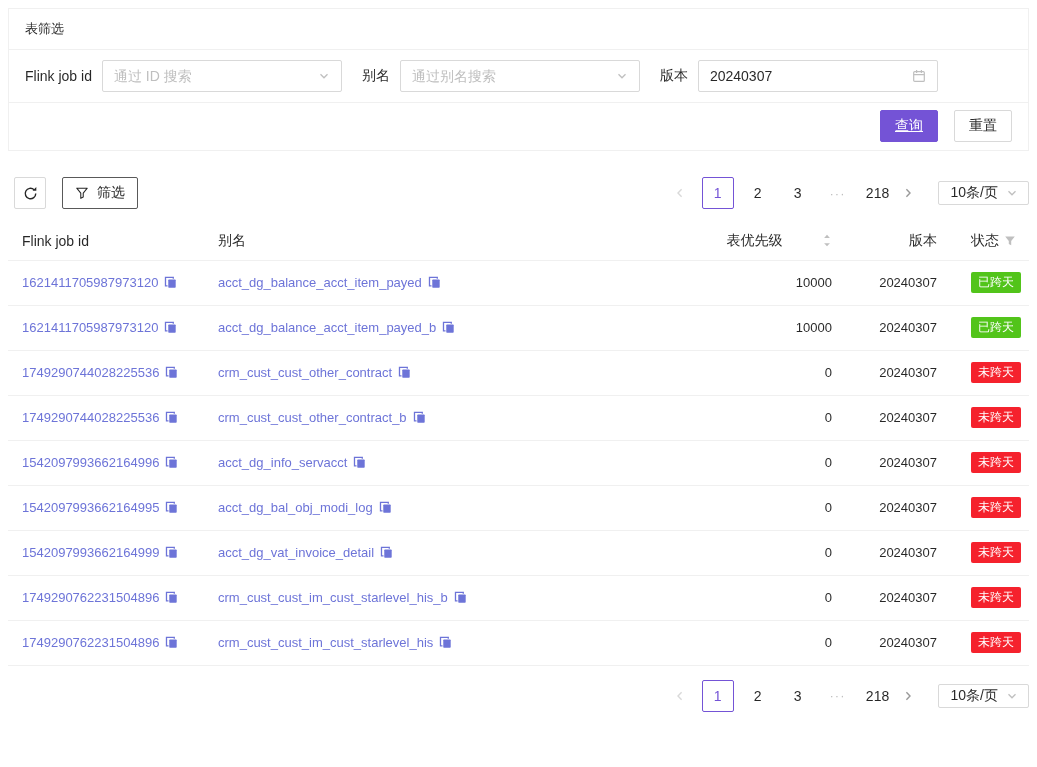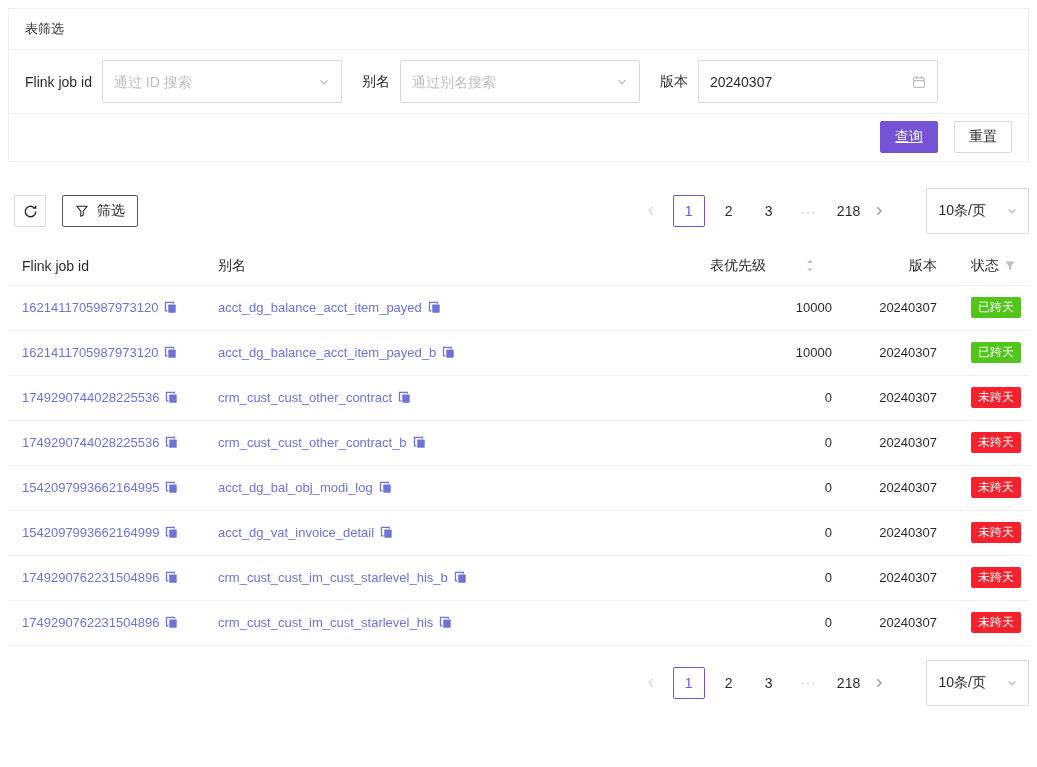--- a/index.html
+++ b/index.html
@@ -21,21 +21,21 @@
   svg { display: block; }
 
   
   .filter-card { margin: 8px 8px 6px; border: 1px solid var(--border); background: #fff; }
   .card-header { padding: 11px 16px; border-bottom: 1px solid var(--border); font-size: 13px; }
   .filter-row { display: flex; align-items: center; padding: 10px 16px; }
   .filter-item { display: flex; align-items: center; margin-right: 20px; }
   .filter-item:last-child { margin-right: 0; }
   .filter-item label { margin-right: 10px; white-space: nowrap; }
   .select-box {
-    width: 240px; height: 43px; border: 1px solid var(--input-border); border-radius: 2px;
+    width: 240px; height: 32px; border: 1px solid var(--input-border); border-radius: 2px;
     display: flex; align-items: center; padding: 0 11px; background: #fff; cursor: pointer;
   }
   .select-box input {
     border: none; outline: none; flex: 1; min-width: 0; font-size: 14px;
     font-family: inherit; color: rgba(0,0,0,0.85); background: transparent;
   }
   .select-box input::placeholder { color: var(--placeholder); }
   .suffix-icon { color: var(--placeholder); flex: none; margin-left: 6px; }
   .card-footer {
     border-top: 1px solid var(--border); padding: 7px 16px 8px;
@@ -76,38 +76,38 @@
   }
   .page-nav.disabled { color: #d9d9d9; cursor: not-allowed; }
   .page-item {
     min-width: 32px; height: 32px; margin-left: 8px; border-radius: 2px;
     display: flex; align-items: center; justify-content: center;
     font-size: 14px; cursor: pointer; color: rgba(0,0,0,0.85); user-select: none;
   }
   .page-item.active { border: 1px solid var(--primary); color: var(--primary); font-weight: 500; background: #fff; }
   .page-item.ellipsis { color: #bfbfbf; letter-spacing: 1px; font-size: 13px; }
   .size-select {
-    margin-left: 33px; height: 46px; border: 1px solid var(--input-border); border-radius: 2px;
-    display: flex; align-items: center; gap: 20px; padding: 0 10px 0 12px;
+    margin-left: 16px; height: 24px; border: 1px solid var(--input-border); border-radius: 2px;
+    display: flex; align-items: center; gap: 8px; padding: 0 10px 0 12px;
     background: #fff; cursor: pointer; font-size: 14px;
   }
   .size-select .suffix-icon { margin-left: 0; }
 
   
   .table-wrap { margin: 13px 8px 0; }
   table { width: 100%; border-collapse: collapse; table-layout: fixed; }
   th, td { border-bottom: 1px solid var(--border); vertical-align: middle; padding: 0 8px; }
   th { height: 38px; text-align: left; font-weight: 500; font-size: 14px; color: rgba(0,0,0,0.85); }
   td { height: 45px; font-size: 13px; }
   .c1 { padding-left: 14px; }
   .c2 { padding-left: 0; }
   .c3 { text-align: right; padding-right: 20px; }
   th.c3 { padding-right: 4px; }
   .th-flex { display: flex; align-items: center; gap: 5px; }
-  th.c3 .th-flex { justify-content: flex-start; gap: 39px; }
+  th.c3 .th-flex { justify-content: center; gap: 39px; }
   .c4 { text-align: right; padding-right: 0; }
   .c5 { padding-left: 34px; text-align: right; }
   .cell-link { color: var(--link); text-decoration: none; cursor: pointer; white-space: nowrap; }
   .copy { color: var(--link); display: inline-block; vertical-align: -2px; margin-left: 6px; cursor: pointer; }
   .sorter { color: #bfbfbf; cursor: pointer; }
   .th-filter { color: #bfbfbf; cursor: pointer; }
   .badge {
     display: inline-block; padding: 3px 7px; border-radius: 2px;
     font-size: 12px; line-height: 15px; color: #fff; white-space: nowrap;
   }
@@ -315,20 +315,37 @@
                 <path d="M10 3V1.4H1.6v9.2h2.2" fill="none" stroke="currentColor" stroke-width="1.4"></path>
                 <rect x="4.6" y="3.8" width="8" height="8.8" rx="0.8" fill="currentColor"></rect>
               </svg></span>
     </td>
     <td class="c3">0</td>
     <td class="c4">20240307</td>
     <td class="c5"><span class="badge error">未跨天</span></td>
   </tr>
         <tr>
     <td class="c1">
+      <a class="cell-link">1542097993662164996</a><span class="copy"><svg width="13" height="13" viewBox="0 0 14 14">
+                <path d="M10 3V1.4H1.6v9.2h2.2" fill="none" stroke="currentColor" stroke-width="1.4"></path>
+                <rect x="4.6" y="3.8" width="8" height="8.8" rx="0.8" fill="currentColor"></rect>
+              </svg></span>
+    </td>
+    <td class="c2">
+      <a class="cell-link">acct_dg_info_servacct</a><span class="copy"><svg width="13" height="13" viewBox="0 0 14 14">
+                <path d="M10 3V1.4H1.6v9.2h2.2" fill="none" stroke="currentColor" stroke-width="1.4"></path>
+                <rect x="4.6" y="3.8" width="8" height="8.8" rx="0.8" fill="currentColor"></rect>
+              </svg></span>
+    </td>
+    <td class="c3">0</td>
+    <td class="c4">20240307</td>
+    <td class="c5"><span class="badge error">未跨天</span></td>
+  </tr>
+        <tr>
+    <td class="c1">
       <a class="cell-link">1542097993662164995</a><span class="copy"><svg width="13" height="13" viewBox="0 0 14 14">
                 <path d="M10 3V1.4H1.6v9.2h2.2" fill="none" stroke="currentColor" stroke-width="1.4"></path>
                 <rect x="4.6" y="3.8" width="8" height="8.8" rx="0.8" fill="currentColor"></rect>
               </svg></span>
     </td>
     <td class="c2">
       <a class="cell-link">acct_dg_bal_obj_modi_log</a><span class="copy"><svg width="13" height="13" viewBox="0 0 14 14">
                 <path d="M10 3V1.4H1.6v9.2h2.2" fill="none" stroke="currentColor" stroke-width="1.4"></path>
                 <rect x="4.6" y="3.8" width="8" height="8.8" rx="0.8" fill="currentColor"></rect>
               </svg></span>

